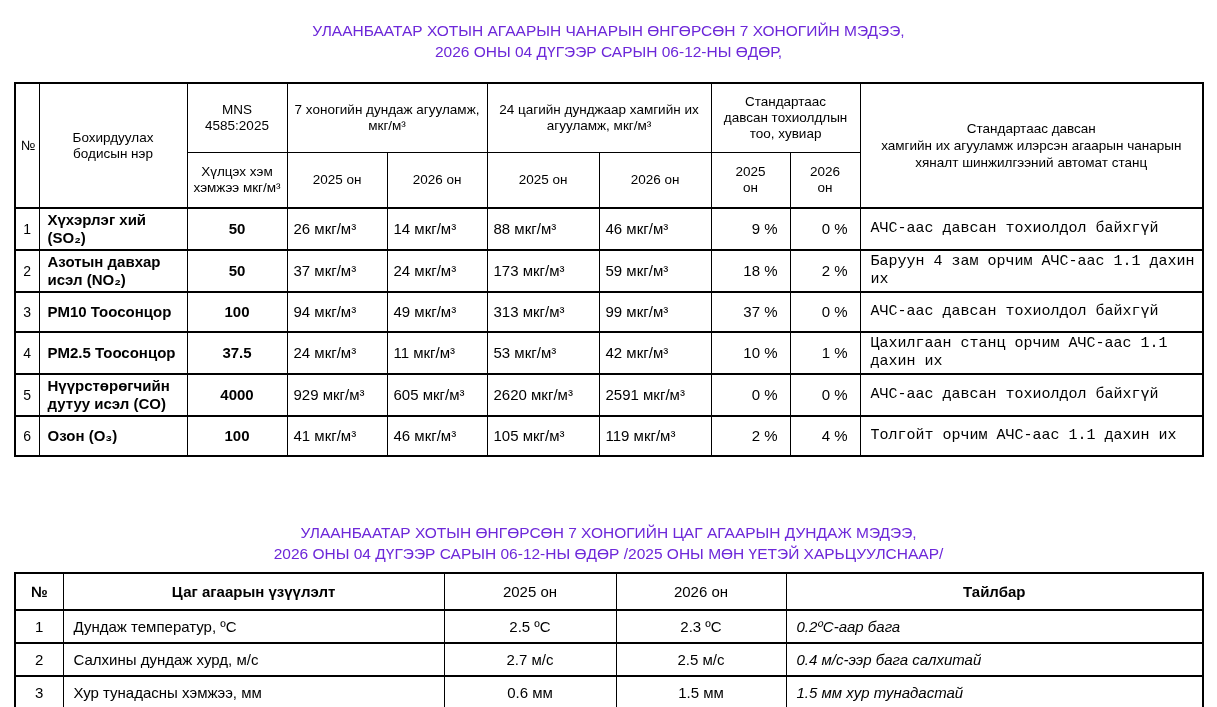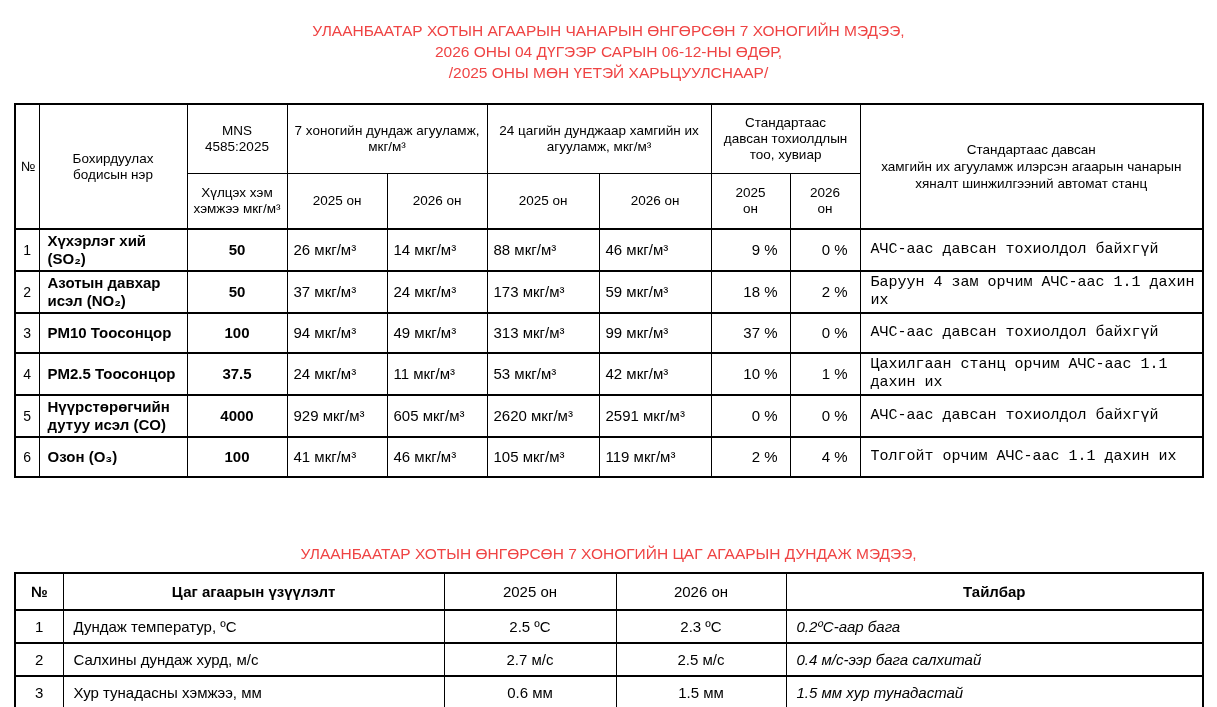--- a/index.html
+++ b/index.html
@@ -1,18 +1,18 @@
 <!DOCTYPE html>
 <html><head>
 <meta charset="utf-8">
 <style>
   html,body{margin:0;padding:0;background:#ffffff;color:#000;
     font-family:"Liberation Sans","DejaVu Sans",sans-serif;}
   .page{width:1217px;height:707px;background:#fff;overflow:hidden;}
-  .title-block{padding-top:20px;text-align:center;font-size:15.5px;line-height:21px;color:#ef4444;}
+  .title-block{padding-top:20px;text-align:center;font-size:15.5px;line-height:21px;color:#6d28d9;}
   .title-block.second{margin-top:45px;}
   table{border-collapse:collapse;table-layout:fixed;width:1188px;margin-left:14px;}
   table.t1{margin-top:20px;}
   table.t2{margin-top:8px;}
   .t1,.t2{border:2px solid #000;}
   .t1 th,.t1 td,.t2 th,.t2 td{border:1px solid #000;overflow:hidden;vertical-align:middle;}
   .t1 thead{border-bottom:2px solid #000;}
   .t1 tbody tr,.t2 tbody tr,.t2 thead tr{border-bottom:2px solid #000;}
   .t1 th{font-weight:normal;font-size:13.5px;line-height:16px;text-align:center;padding:10px 5px;}
   .t1 tr.h1{height:69px;}
@@ -39,21 +39,20 @@
   .t2 td.note{text-align:left;padding-left:10px;font-style:italic;}
 </style>
 </head>
 <body>
 
 <div class="page">
 
   <div class="title-block">
     <div>УЛААНБААТАР ХОТЫН АГААРЫН ЧАНАРЫН ӨНГӨРСӨН 7 ХОНОГИЙН МЭДЭЭ,</div>
     <div>2026 ОНЫ 04 ДҮГЭЭР САРЫН 06-12-НЫ ӨДӨР,</div>
-    <div>/2025 ОНЫ МӨН ҮЕТЭЙ ХАРЬЦУУЛСНААР/</div>
   </div>
 
   <table class="t1">
     <colgroup>
       <col style="width:24px">
         <col style="width:148px">
         <col style="width:100px">
       <col style="width:100px">
         <col style="width:100px">
         <col style="width:112px">
@@ -157,20 +156,21 @@
         <td class="val">119 мкг/м³</td>
         <td class="pct">2 %</td>
         <td class="pct">4 %</td>
         <td class="sta">Толгойт орчим АЧС-аас 1.1 дахин их</td>
       </tr>
     </tbody>
   </table>
 
   <div class="title-block second">
     <div>УЛААНБААТАР ХОТЫН ӨНГӨРСӨН 7 ХОНОГИЙН ЦАГ АГААРЫН ДУНДАЖ МЭДЭЭ,</div>
+    <div>2026 ОНЫ 04 ДҮГЭЭР САРЫН 06-12-НЫ ӨДӨР /2025 ОНЫ МӨН ҮЕТЭЙ ХАРЬЦУУЛСНААР/</div>
   </div>
 
   <table class="t2">
     <colgroup>
       <col style="width:48px">
         <col style="width:381px">
         <col style="width:172px">
       <col style="width:170px">
         <col style="width:417px">
     </colgroup>

